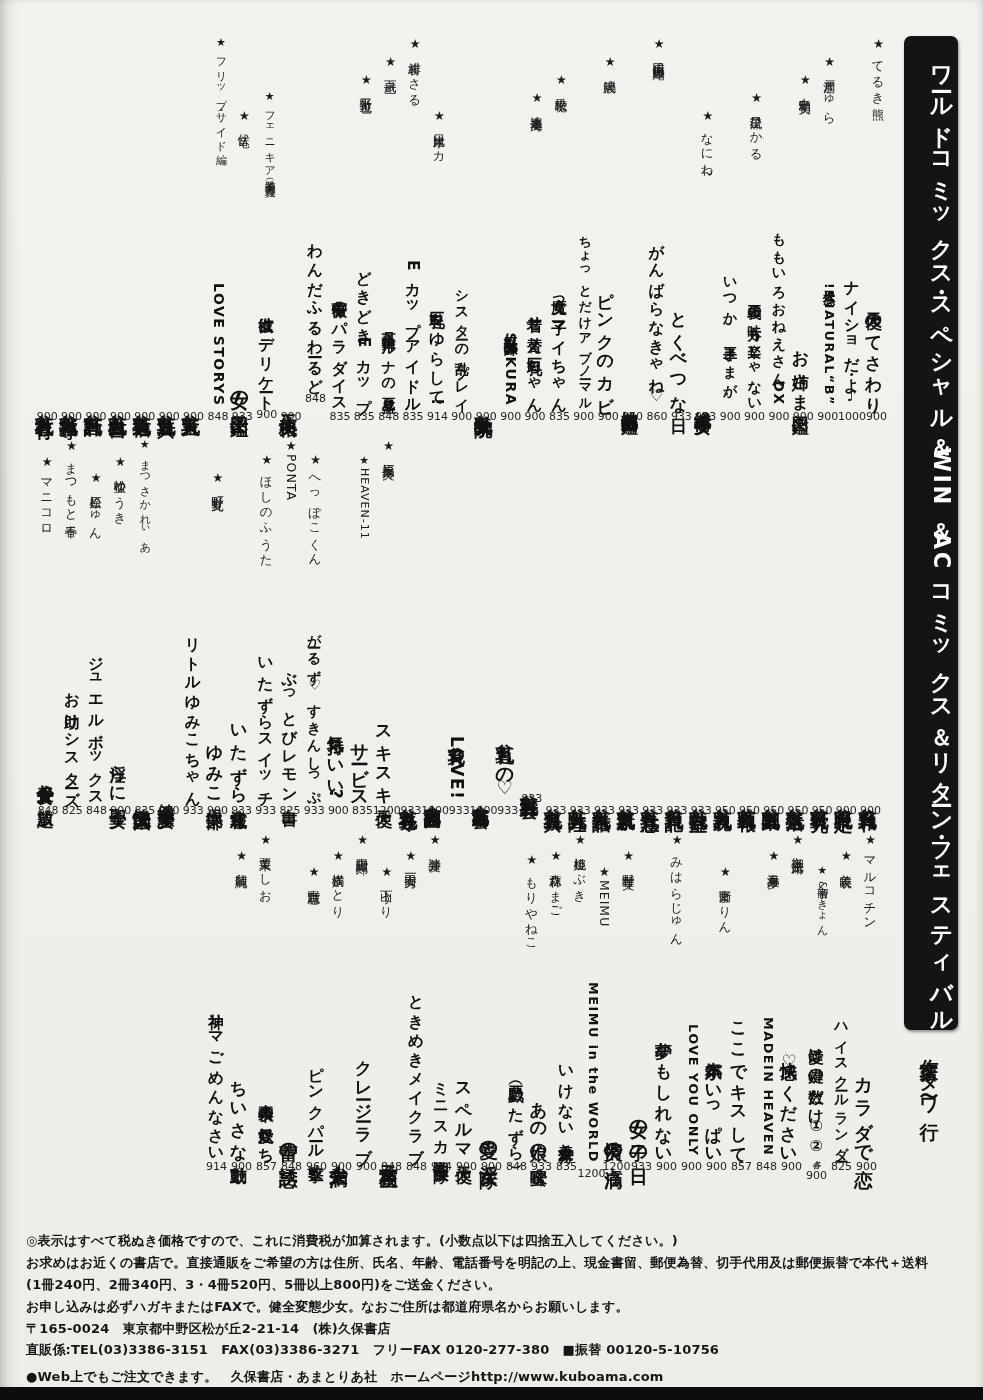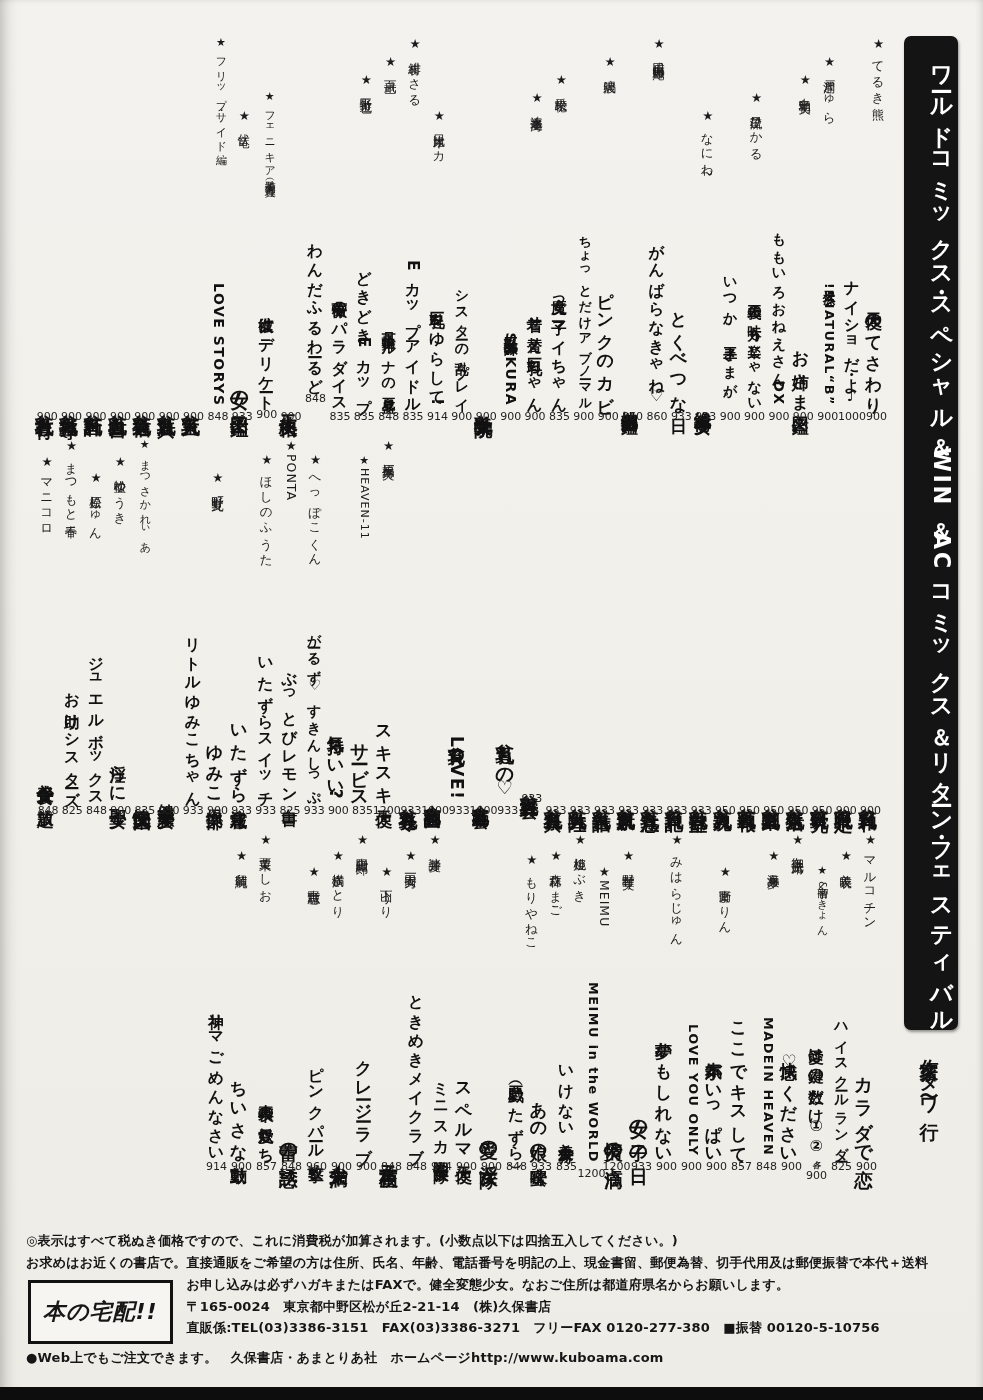--- a/index.html
+++ b/index.html
@@ -819,22 +819,22 @@
         <span class="title" style="font-size: 15.5px;">神サマごめんなさい</span>
         <span class="price">
           <b class="pv">914</b>
         </span>
       </div>
     </div>
 
   <div class="footer">
     <p>◎表示はすべて税ぬき価格ですので、これに消費税が加算されます。(小数点以下は四捨五入してください。)</p>
     <p>お求めはお近くの書店で。直接通販をご希望の方は住所、氏名、年齢、電話番号を明記の上、現金書留、郵便為替、切手代用及は郵便振替で本代＋送料</p>
+    <p>(1冊240円、2冊340円、3・4冊520円、5冊以上800円)をご送金ください。</p>
     <div class="delivery">
-      <div class="dbox">本の宅配!!</div>
       <div class="dlines">
         <p>お申し込みは必ずハガキまたはFAXで。健全変態少女。なおご住所は都道府県名からお願いします。</p>
         <p>〒165-0024　東京都中野区松が丘2-21-14　(株)久保書店</p>
         <p>直販係:TEL(03)3386-3151　FAX(03)3386-3271　フリーFAX 0120-277-380　■振替 00120-5-10756</p>
       </div>
     </div>
     <p class="web">●Web上でもご注文できます。　久保書店・あまとりあ社　ホームページhttp://www.kuboama.com</p>
   </div>
 
   <div class="bottom-bar"></div>

